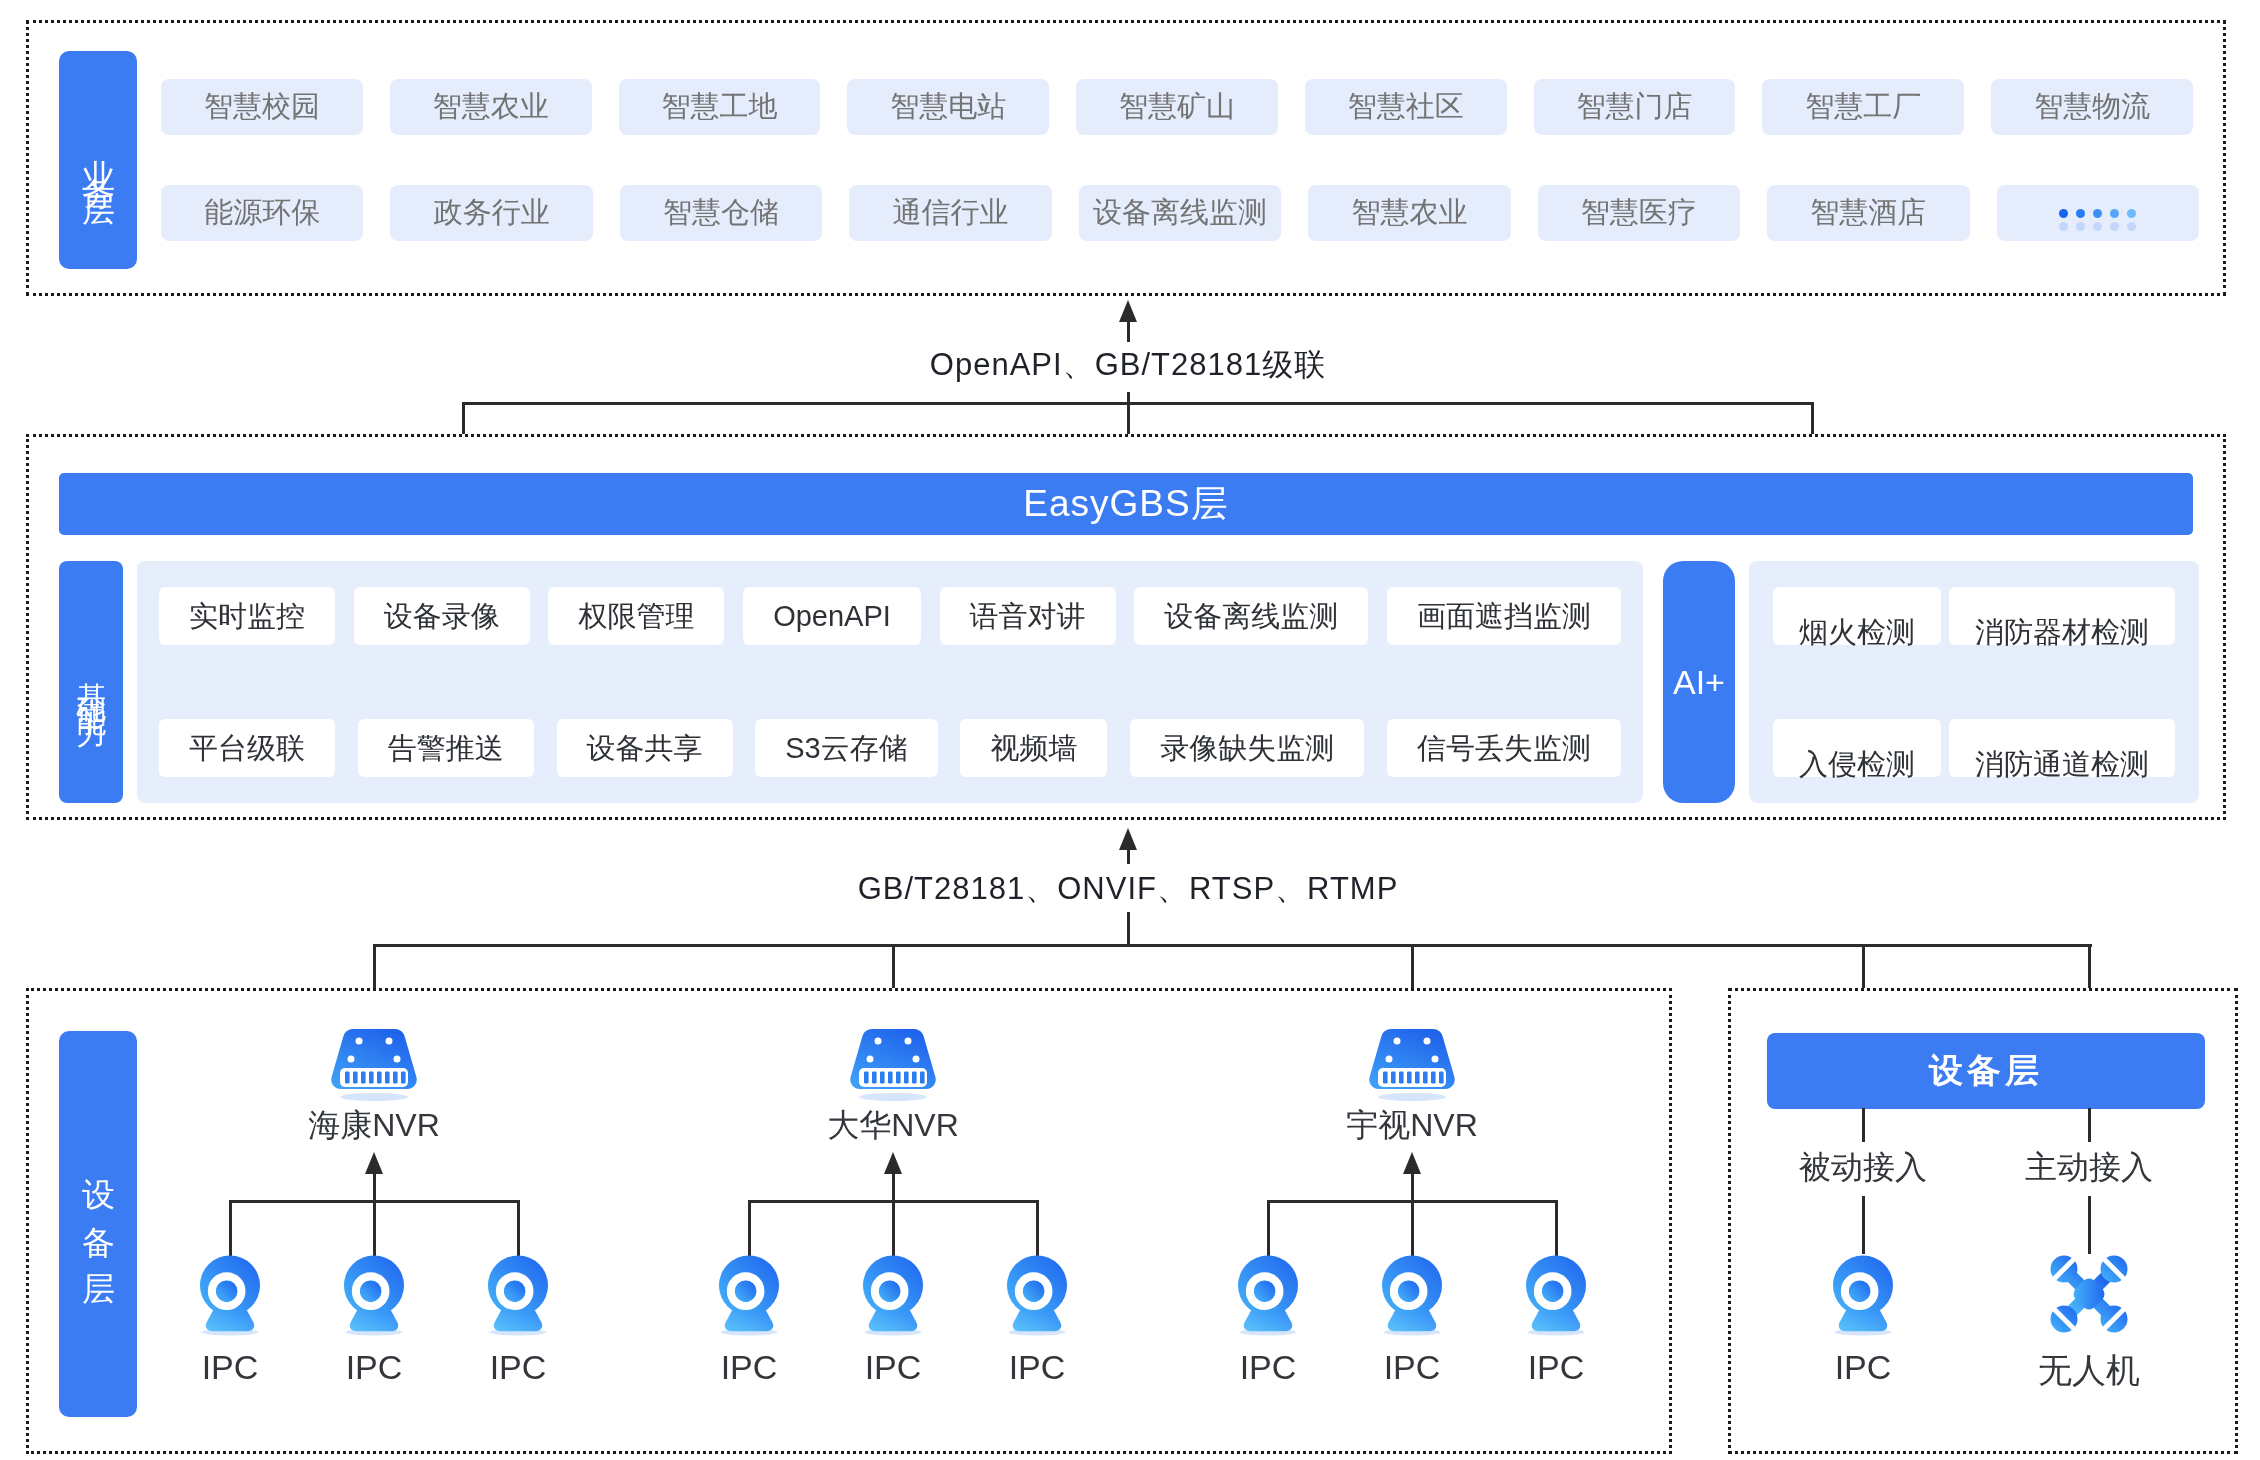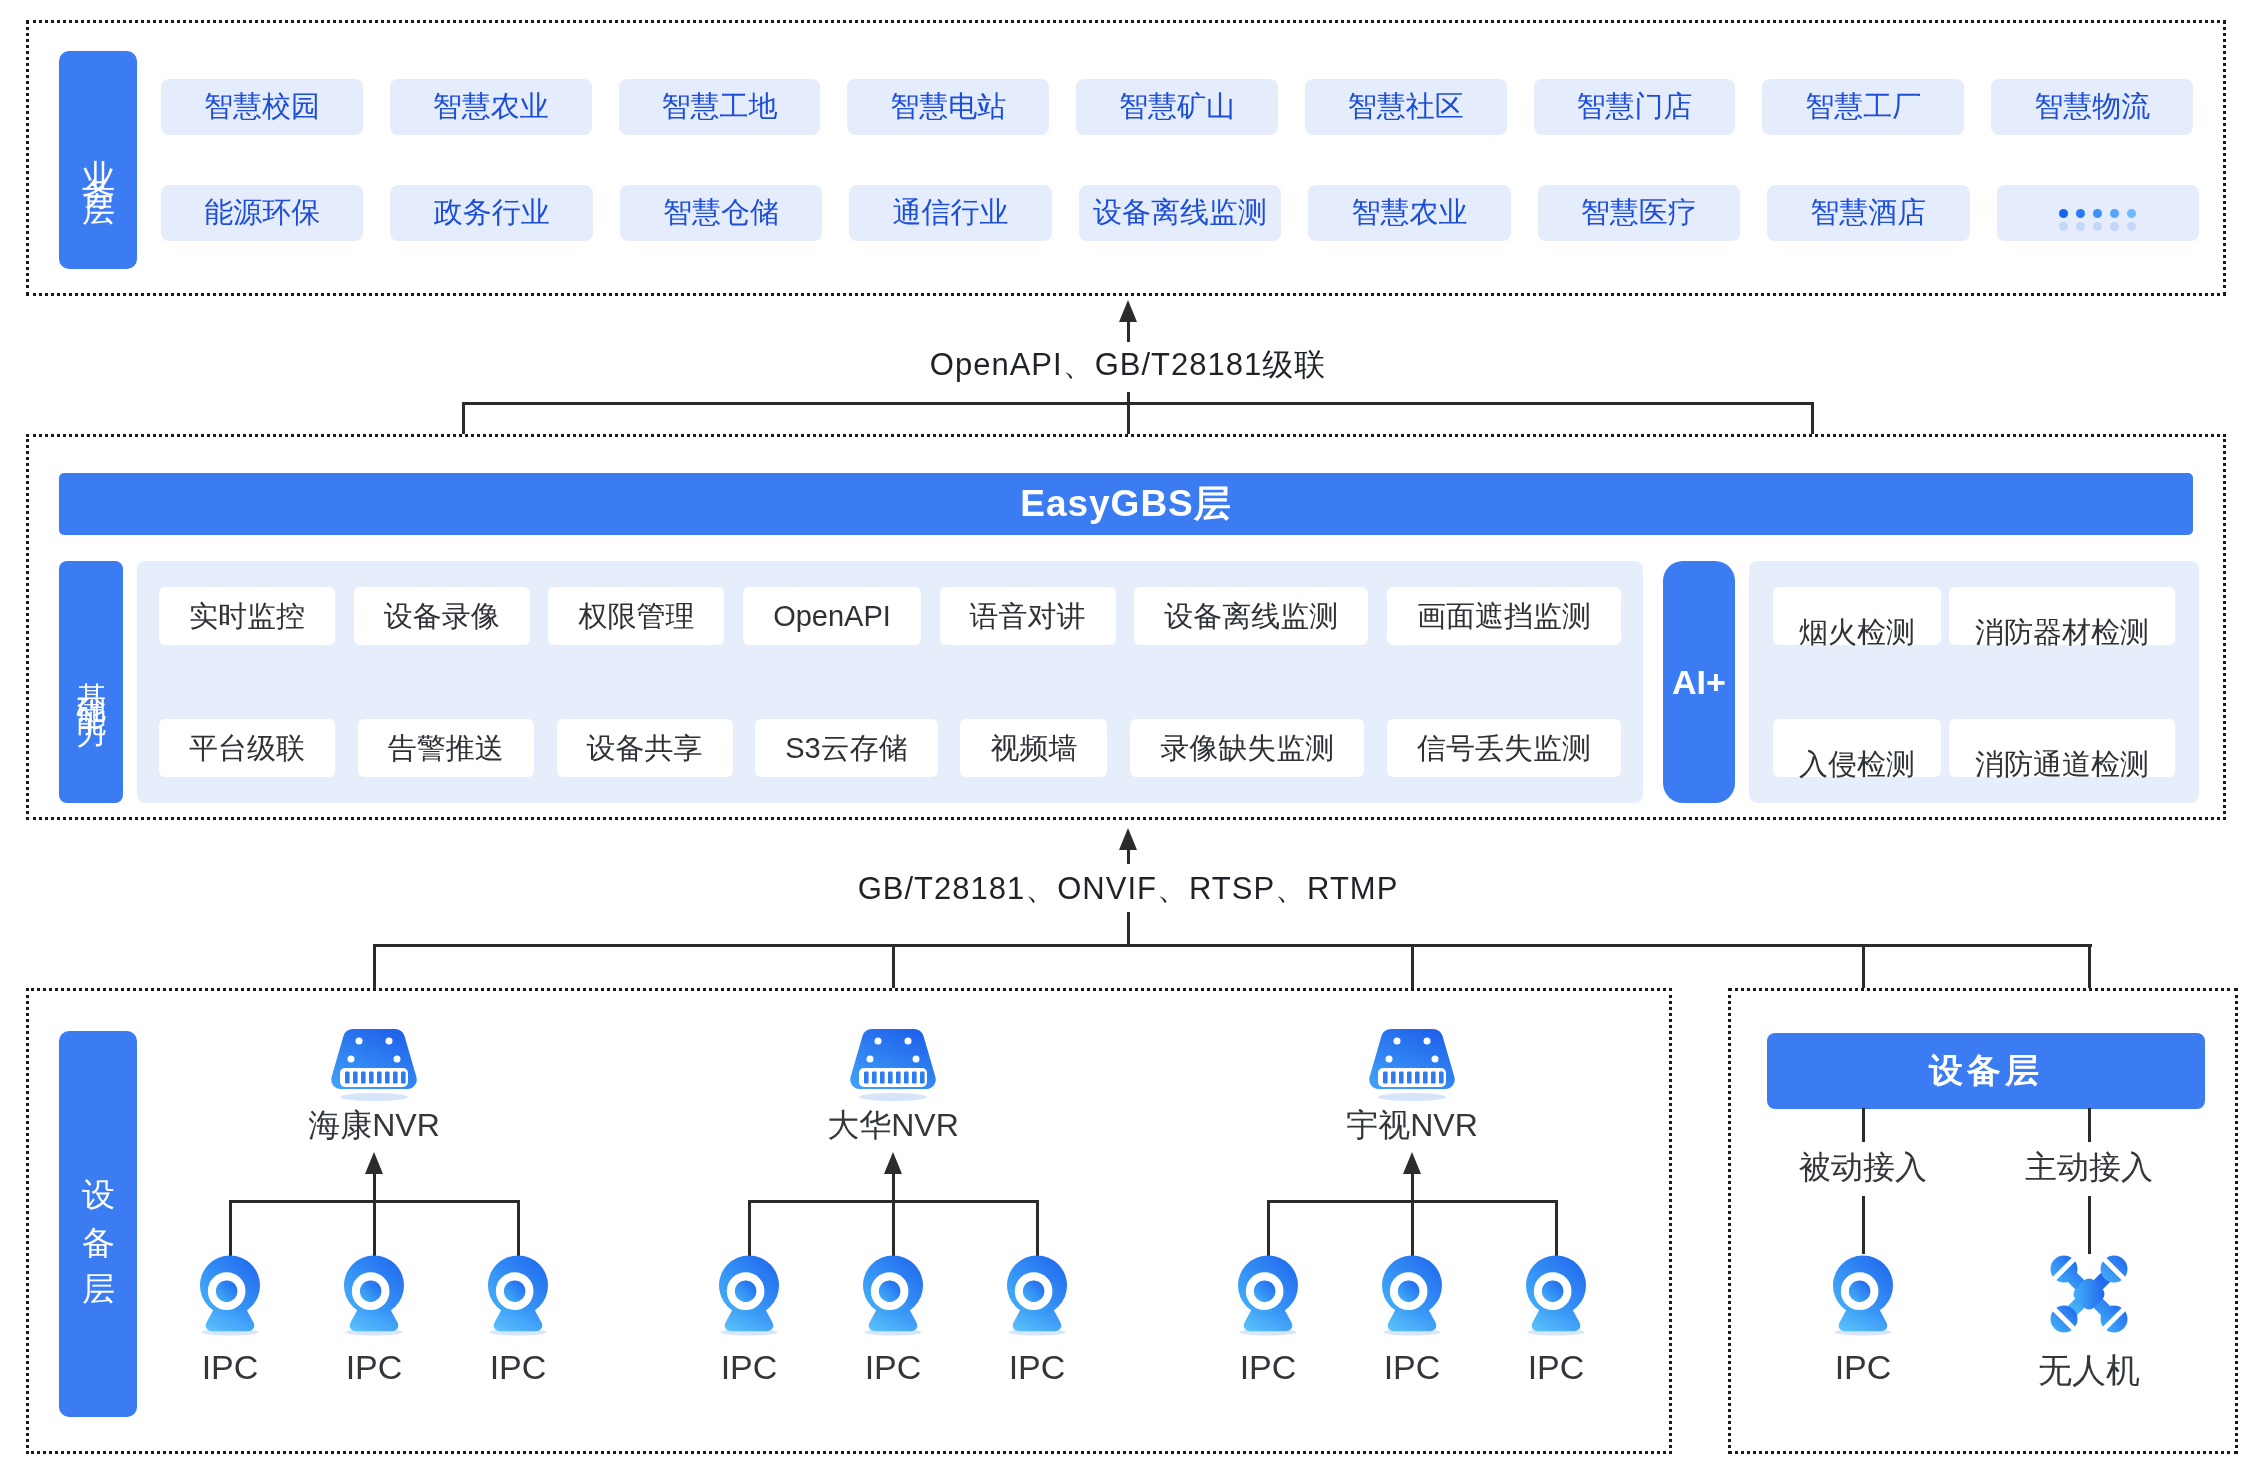--- a/index.html
+++ b/index.html
@@ -18,27 +18,27 @@
   .blue{background:var(--accent-blue)}
   .vside{
     position:absolute;border-radius:10px;color:#fff;
     display:flex;align-items:center;justify-content:center;
     writing-mode:vertical-rl;text-orientation:upright;
     font-weight:500;
   }
   .chip{
     background:var(--chip-bg);border-radius:8px;
     display:flex;align-items:center;justify-content:center;
-    font-size:29px;color:#1d4ed8;font-weight:500;
+    font-size:29px;color:#737373;font-weight:500;
   }
   .chip-row{position:absolute;display:flex;gap:27px}
   .chip-row .chip{flex:1;height:56px}
   .bar{
     position:absolute;border-radius:5px;color:#fff;
-    display:flex;align-items:center;justify-content:center;font-weight:700;
+    display:flex;align-items:center;justify-content:center;font-weight:400;
   }
   .cap-row{position:absolute;left:22px;right:22px;display:flex;justify-content:space-between;align-items:center;height:58px}
   .cap{
     background:#fff;border-radius:6px;height:58px;line-height:58px;
     padding:0 30px;font-size:29px;color:#2e3237;font-weight:500;white-space:nowrap;
   }
   .ai-row{position:absolute;left:24px;right:24px;display:flex;justify-content:space-between;align-items:center;height:58px}
   .ai-row .cap{padding:16px 26px}
   .panel{position:absolute;background:var(--panel-bg);border-radius:8px}
   .vline{position:absolute;width:3px;background:var(--line)}

